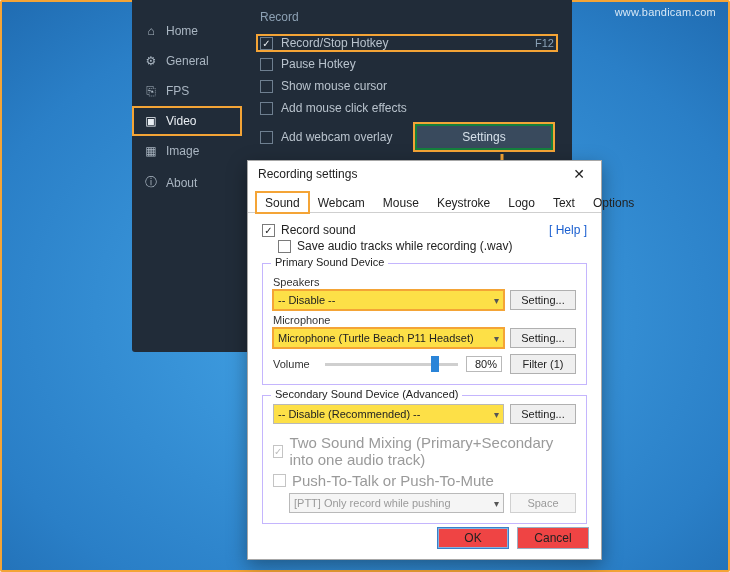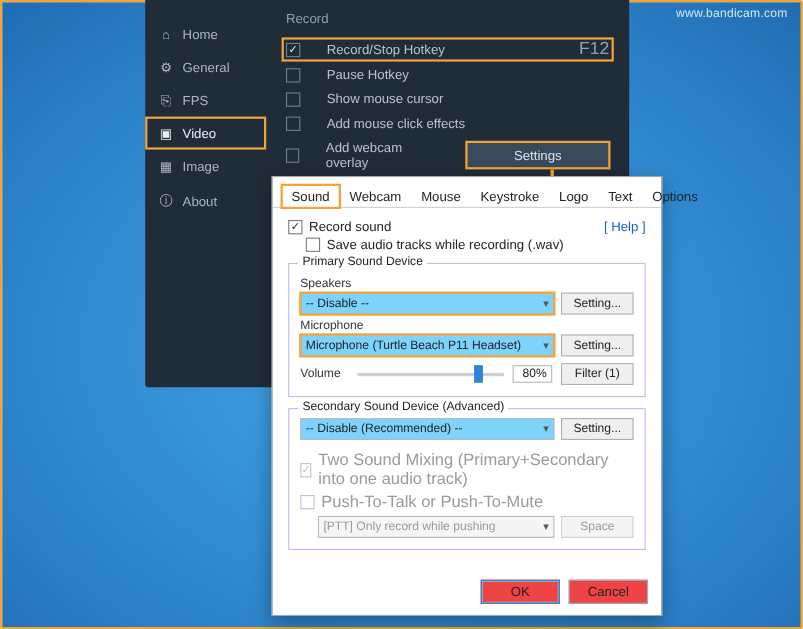--- a/index.html
+++ b/index.html
@@ -18,28 +18,28 @@
 .bandicam {
   position: absolute; left: 130px; top: -10px; width: 440px; height: 360px;
   background: #212c39; border-radius: 3px; color: #aab6c2;
 }
 .side { position: absolute; left: 0; top: 0; width: 110px; bottom: 0; padding-top: 24px; }
 .side-item { display: flex; align-items: center; gap: 8px; padding: 8px 12px; cursor: default; }
 .side-item .icon { width: 14px; display: inline-flex; justify-content: center; }
 .side-item.sel { outline: 2px solid #f4a436; outline-offset: -2px; color: #e9eef3; }
 .content { position: absolute; left: 110px; right: 0; top: 0; bottom: 0; padding: 18px 18px 0 18px; }
 .section-title { color: #8da1b4; margin-bottom: 10px; }
-.opt { display: flex; align-items: center; gap: 24px; padding: 4px 0; color: #b9c3cd; }
+.opt { display: flex; align-items: center; gap: 8px; padding: 4px 0; color: #b9c3cd; }
 .chk { width: 13px; height: 13px; border: 1px solid #6e7f90; display: inline-flex; align-items: center; justify-content: center; font-size: 10px; color: #e9eef3; }
 .chk.on::after { content: "✓"; }
-.opt .key { margin-left: auto; color: #8aa1b6; font-size: 16px; }
+.opt .key { margin-left: auto; color: #8aa1b6; font-size: 11px; }
 .row-hl { outline: 2px solid #f4a436; outline-offset: -2px; padding: 2px 4px; margin: 1px -4px; display: flex; align-items: center; }
 .settings-btn {
   margin-left: auto; width: 140px; text-align: center; padding: 4px 0;
-  background: #394a5d; color: #d7e1ea; border: 1px solid #15803d;
+  background: #394a5d; color: #d7e1ea; border: 3px solid #15803d;
   outline: 2px solid #f4a436; outline-offset: -1px;
 }
 
 
 .dlg {
   position: absolute; left: 245px; top: 158px; width: 355px; height: 400px;
   background: #fff; border: 1px solid #a7a7a7; box-shadow: 0 6px 18px rgba(0,0,0,.35);
   color: #222;
 }
 .dlg-title { display: flex; align-items: center; padding: 6px 8px 4px 10px; font-size: 12px; }
@@ -49,21 +49,21 @@
 .tab.sel { border-color: #cfcfcf; background: #fff; outline: 2px solid #f4a436; outline-offset: -1px; }
 .dlg-body { padding: 10px 14px 0 14px; }
 .inline { display: flex; align-items: center; gap: 6px; }
 .inline .wchk { width: 13px; height: 13px; border: 1px solid #7a7a7a; display: inline-flex; align-items: center; justify-content: center; font-size: 10px; }
 .inline .wchk.on::after { content: "✓"; }
 .help { color: #1a5fd0; cursor: default; }
 .group { border: 1px solid #c4b5fd; margin-top: 10px; padding: 8px 10px 10px 10px; position: relative; }
 .group > .legend { position: absolute; top: -8px; left: 8px; background: #fff; padding: 0 4px; font-size: 11px; }
 .lbl { font-size: 11px; color: #333; margin: 4px 0 2px 0; }
 .row { display: flex; align-items: stretch; gap: 6px; }
-.combo { flex: 1; display: flex; align-items: center; border: 1px solid #b9b9b9; background: #7dd3fc; padding: 0 4px; height: 20px; font-size: 11px; }
+.combo { flex: 1; display: flex; align-items: center; border: 1px solid #b9b9b9; background: #fde047; padding: 0 4px; height: 20px; font-size: 11px; }
 .combo .caret { margin-left: auto; font-size: 10px; color: #555; }
 .combo.hl { outline: 2px solid #f4a436; outline-offset: -1px; }
 .btnw { width: 66px; border: 1px solid #b0b0b0; background: #efefef; text-align: center; font-size: 11px; display: flex; align-items: center; justify-content: center; height: 20px; cursor: default; }
 .volrow { display: flex; align-items: center; gap: 8px; margin-top: 6px; }
 .voltrack { flex: 1; height: 14px; position: relative; display: flex; align-items: center; }
 .voltrack .bar { position: absolute; left: 0; right: 0; height: 3px; background: #cfcfcf; }
 .voltrack .thumb { position: absolute; width: 8px; height: 16px; background: #2a84d8; top: -1px; }
 .pct { width: 36px; border: 1px solid #b9b9b9; text-align: right; padding: 1px 4px; font-size: 11px; }
 .disabled-combo { color: #9a9a9a; background: #f5f5f5; }
 .smalltxt { font-size: 15px; color: #9a9a9a; }
@@ -152,20 +152,24 @@
   </div>
 
   <div class="arrow" style="left:494px; top:298px;">
     <svg width="50" height="40">
         <path d="M48 2 L10 30" stroke="#f4a436" stroke-width="3" fill="none"></path>
         <path d="M4 24 L2 38 L16 34 Z" fill="#f4a436"></path>
       </svg>
   </div>
 
   <div class="dlg">
+    <div class="dlg-title">
+      <span>Recording settings</span>
+      <span class="dlg-close">✕</span>
+    </div>
 
     <div class="tabs">
       <div class="tab sel">Sound</div>
       <div class="tab">Webcam</div>
       <div class="tab">Mouse</div>
       <div class="tab">Keystroke</div>
       <div class="tab">Logo</div>
       <div class="tab">Text</div>
       <div class="tab">Options</div>
     </div>

